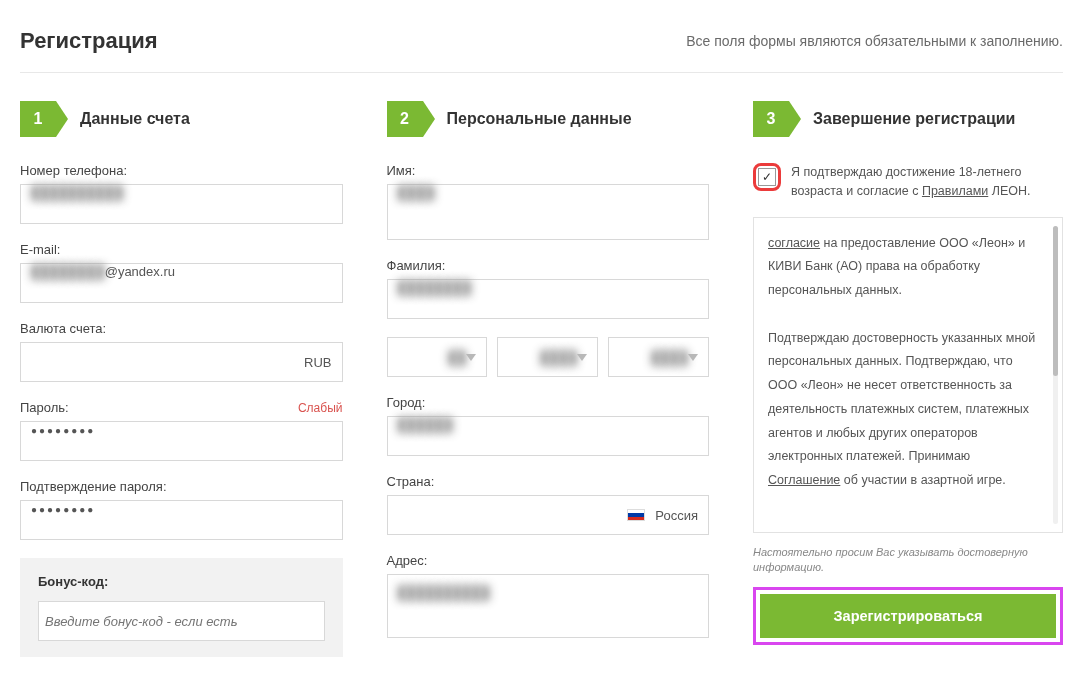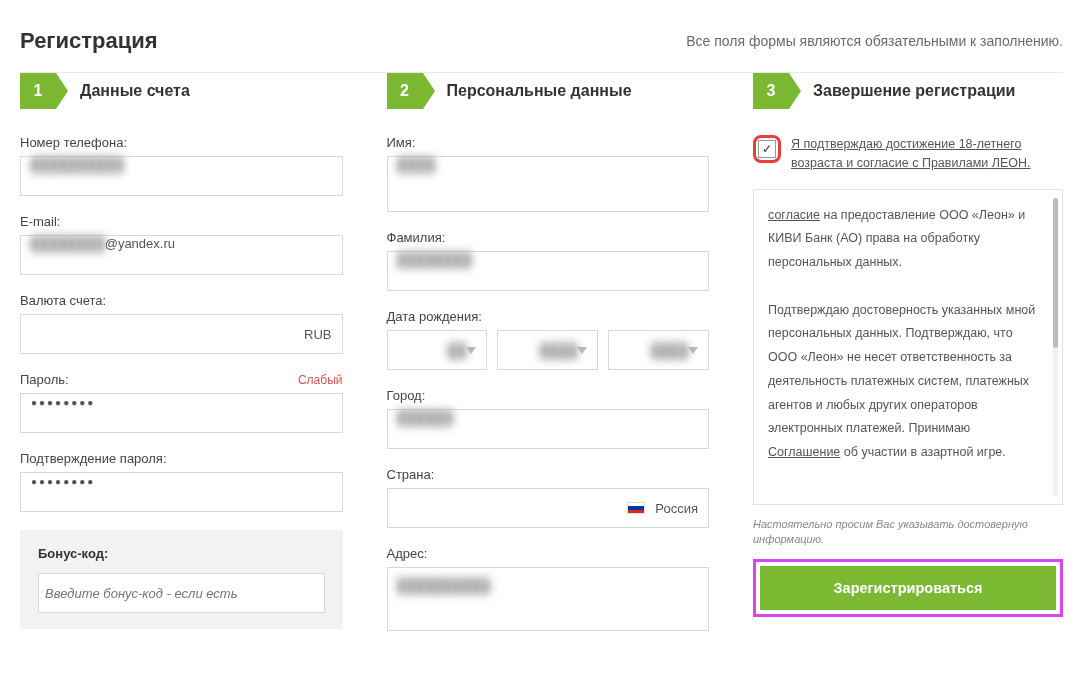--- a/index.html
+++ b/index.html
@@ -1,17 +1,17 @@
 <!DOCTYPE html>
 <html><head>
 <meta charset="utf-8">
 <style>
   * { box-sizing: border-box; margin: 0; padding: 0; }
   body { font-family: Arial, Helvetica, sans-serif; background: #fff; color: #333; padding: 28px 20px; width: 1083px; }
-  .header { display: flex; justify-content: space-between; align-items: center; border-bottom: 1px solid #e8e8e8; padding-bottom: 18px; }
+  .header { display: flex; justify-content: space-between; align-items: center; border-bottom: 1px solid #e8e8e8; padding-bottom: 18px; margin-bottom: 28px; }
   .header h1 { font-size: 22px; font-weight: 700; color: #333; }
   .header .note { font-size: 14px; color: #6a6a6a; }
   .columns { display: flex; gap: 44px; }
   .col { flex: 1 1 0; min-width: 0; }
   .col3 { flex: 0 0 310px; }
   .step-head { display: flex; align-items: center; margin-bottom: 26px; }
   .step-badge { width: 36px; height: 36px; background: #7bb933; color: #fff; display: flex; align-items: center; justify-content: center; font-size: 16px; font-weight: 700; position: relative; margin-right: 24px; }
   .step-badge::after { content:""; position:absolute; right:-12px; top:0; border-top:18px solid transparent; border-bottom:18px solid transparent; border-left:12px solid #7bb933; }
   .step-title { font-size: 16px; font-weight: 700; color: #333; }
   .field { margin-bottom: 18px; }
@@ -26,21 +26,21 @@
   .select { display:flex; align-items:center; justify-content:flex-end; padding-right:10px; cursor:pointer; }
   .chev { width:0; height:0; border-left:5px solid transparent; border-right:5px solid transparent; border-top:7px solid #b8b8b8; }
   .country-row { display:flex; align-items:center; gap:10px; }
   .flag { width:18px; height:12px; display:inline-block; background: linear-gradient(to bottom, #fff 0 33%, #0039a6 33% 66%, #d52b1e 66% 100%); border:0.5px solid #ddd; }
   .bonus-box { background:#f2f2f2; padding:16px 18px; }
   .bonus-box .label { font-weight:700; color:#333; margin-bottom:12px; }
   .bonus-input { width:100%; height:40px; border:1px solid #d8d8d8; padding:0 6px; font-size:13px; font-style:italic; color:#888; background:#fff; }
   .check-row { display:flex; gap:10px; margin-bottom:16px; }
   .check-wrap { border:3px solid #eb3b3b; border-radius:8px; padding:2px; height:fit-content; }
   .checkbox { width:18px; height:18px; border:1px solid #999; display:flex; align-items:center; justify-content:center; font-size:12px; color:#333; cursor:pointer; }
-  .check-text { font-size:12.5px; color:#555; line-height:1.5;text-decoration:underline; }
+  .check-text { font-size:12.5px; color:#555; line-height:1.5; }
   .check-text a { color:#555; text-decoration:underline; }
   .terms-box { border:1px solid #e2e2e2; padding:14px 18px 14px 14px; font-size:12.5px; color:#555; line-height:1.9; height:316px; overflow:hidden; position:relative; }
   .terms-box .scroll-track { position:absolute; right:4px; top:8px; bottom:8px; width:5px; background:#f0f0f0; border-radius:3px; }
   .terms-box .scroll-thumb { position:absolute; right:4px; top:8px; width:5px; height:150px; background:#bdbdbd; border-radius:3px; }
   .terms-box a { color:#555; text-decoration:underline; }
   .disclaimer { font-size:11px; font-style:italic; color:#888; margin:12px 0 12px; line-height:1.4; }
   .submit-wrap { border:3px solid #d946ef; border-radius:0; padding:4px; }
   .submit-btn { width:100%; height:44px; background:#7bb933; color:#fff; border:none; font-size:14.5px; font-weight:600; cursor:pointer; }
   .input .email-domain { color:#555; }
 </style>
@@ -106,21 +106,20 @@
       <span class="label">Имя:</span>
       <div class="input" style="height:56px;"><span class="blur-text">████</span></div>
     </div>
 
     <div class="field">
       <span class="label">Фамилия:</span>
       <div class="input"><span class="blur-text">████████</span></div>
     </div>
 
     <div class="field">
-      <span class="label">Дата рождения:</span>
       <div class="date-row">
         <div class="select">
             <span class="blur-text">██</span>
             <span class="chev"></span>
           </div>
         <div class="select">
             <span class="blur-text">████</span>
             <span class="chev"></span>
           </div>
         <div class="select">

